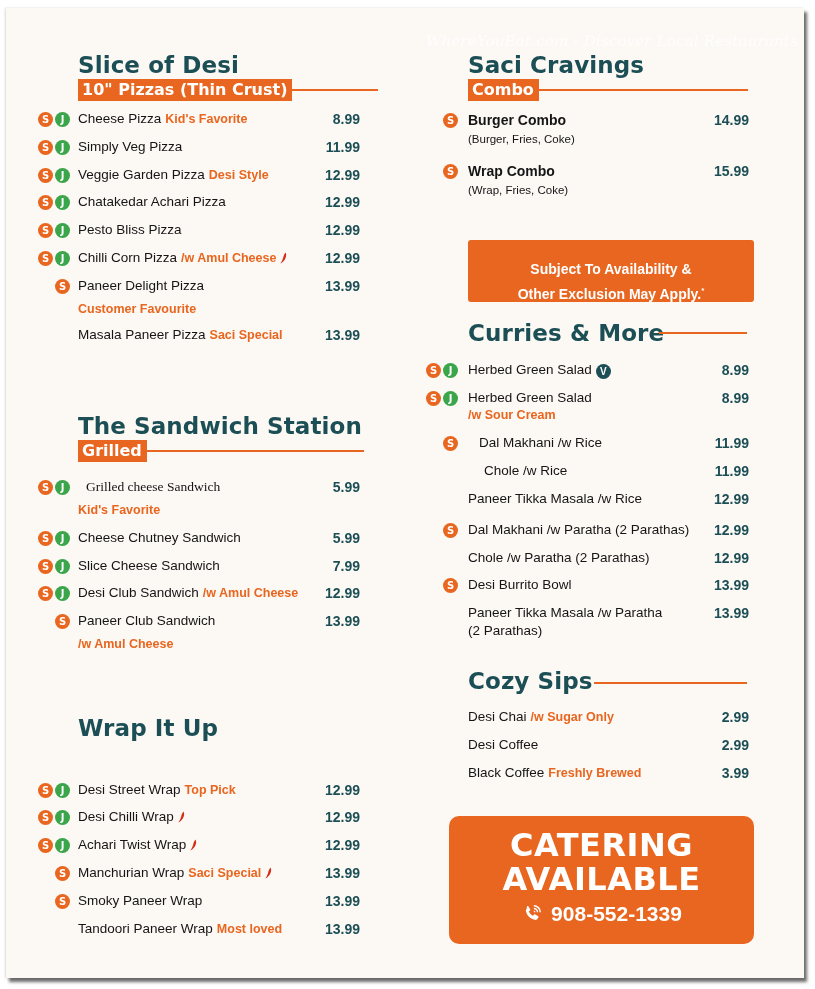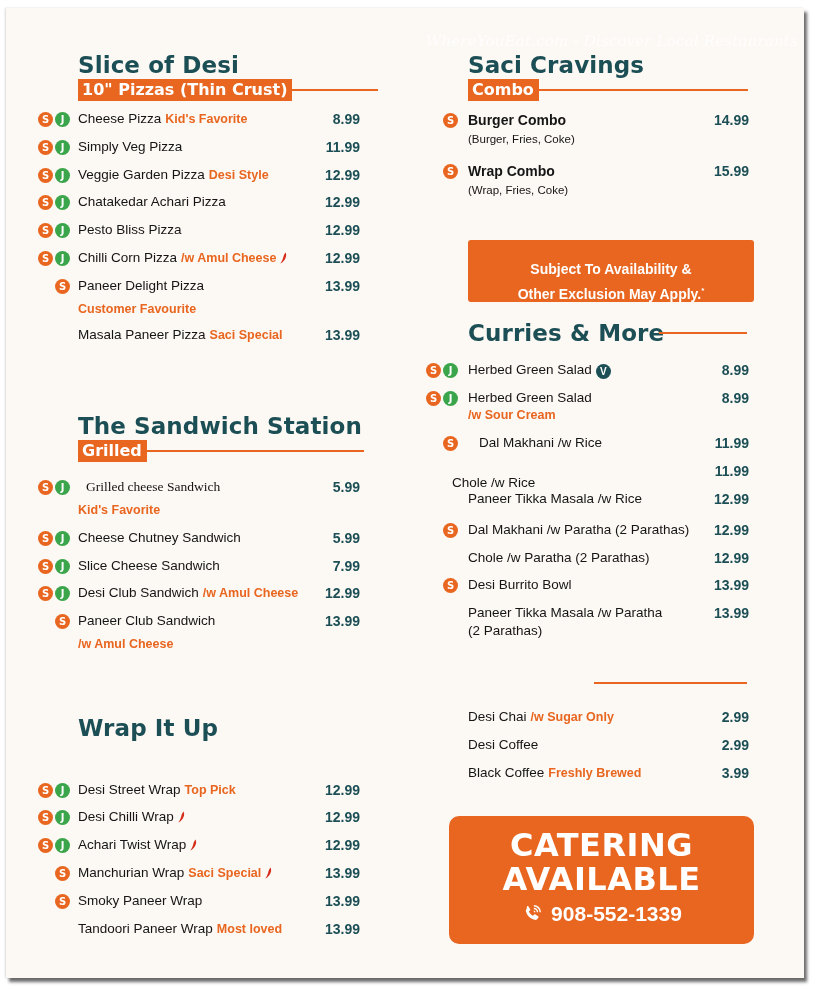--- a/index.html
+++ b/index.html
@@ -292,21 +292,21 @@
       </div>
       <div class="note orange" style="left: 462px; top: 400px;">/w Sour Cream</div>
       <div class="row" style="left: 0px; top: 426px; width: 100%;">
         <div class="badges" style="left: 437px;">
           <span class="badge s">S</span>
         </div>
         <div class="name" style="left: 462px; margin-left: 11px;"><span>Dal Makhani /w Rice</span></div>
         <div class="price" style="left: 693px;">11.99</div>
       </div>
       <div class="row" style="left: 0px; top: 454px; width: 100%;">
-        <div class="name" style="left: 446px; margin-top: 12px;"><span>Chole /w Rice</span></div>
+        <div class="name" style="left: 478px;"><span>Chole /w Rice</span></div>
         <div class="price" style="left: 693px;">11.99</div>
       </div>
       <div class="row" style="left: 0px; top: 482px; width: 100%;">
         <div class="name" style="left: 462px;"><span>Paneer Tikka Masala /w Rice</span></div>
         <div class="price" style="left: 693px;">12.99</div>
       </div>
       <div class="row" style="left: 0px; top: 513px; width: 100%;">
         <div class="badges" style="left: 437px;">
           <span class="badge s">S</span>
         </div>
@@ -324,20 +324,21 @@
         <div class="name" style="left: 462px;"><span>Desi Burrito Bowl</span></div>
         <div class="price" style="left: 693px;">13.99</div>
       </div>
       <div class="row" style="left: 0px; top: 596px; width: 100%;">
         <div class="name" style="left: 462px;"><span>Paneer Tikka Masala /w Paratha</span></div>
         <div class="price" style="left: 693px;">13.99</div>
       </div>
       <div class="note" style="left: 462px; top: 615px; font-size: 13.5px;">(2 Parathas)</div>
     </div>
 
+  <div class="abs sec-title" style="left:462px;top:660px;">Cozy Sips</div>
   <div class="title-line" style="left:588px;top:674px;width:153px;"></div>
   <div id="drinks">
       <div class="row" style="left: 0px; top: 700px; width: 100%;">
         <div class="name" style="left: 462px;"><span>Desi Chai</span><span class="tag">/w Sugar Only</span></div>
         <div class="price" style="left: 693px;">2.99</div>
       </div>
       <div class="row" style="left: 0px; top: 728px; width: 100%;">
         <div class="name" style="left: 462px;"><span>Desi Coffee</span></div>
         <div class="price" style="left: 693px;">2.99</div>
       </div>

